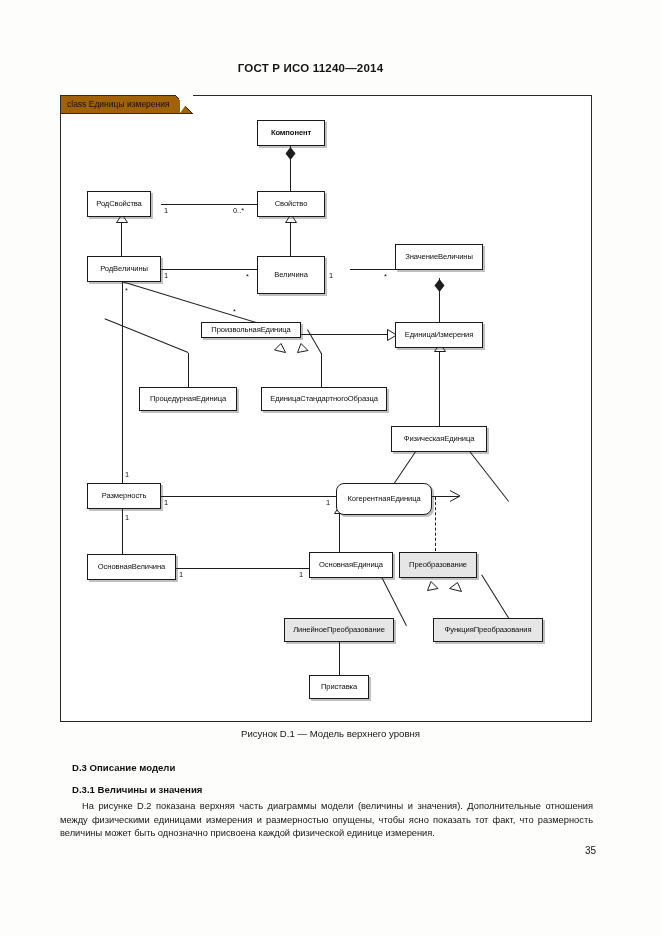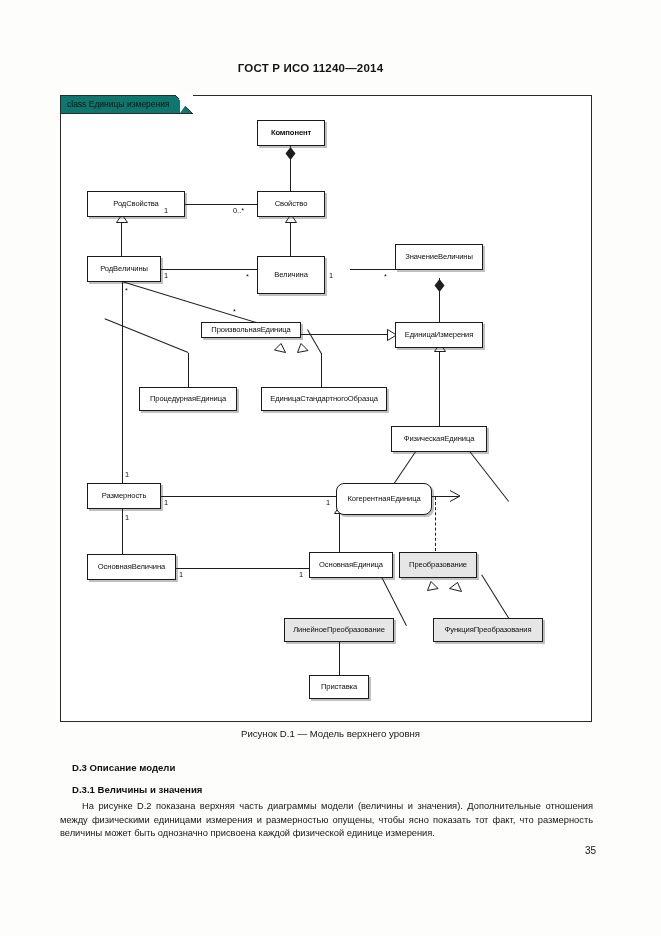--- a/index.html
+++ b/index.html
@@ -14,21 +14,21 @@
   }
   
   .frame{
     position:absolute;left:60px;top:95px;width:530px;height:625px;
     border:1px solid #2a2a2a;background:#fff;
   }
   .frame-tab{
     position:absolute;left:0;top:0;height:17px;padding:0 22px 0 6px;
     border-right:1px solid #2a2a2a;border-bottom:1px solid #2a2a2a;
     font-size:8.5px;color:#111;line-height:17px;white-space:nowrap;
-    background:#0f766e;
+    background:#a16207;
     text-align:center;
   }
   .frame-tab:after{
     content:"";position:absolute;right:-1px;top:-1px;width:0;height:0;
     border-left:13px solid #fff;border-bottom:18px solid transparent;
   }
   .frame-tab:before{
     content:"";position:absolute;right:-1px;top:-1px;width:18px;height:19px;
     background:linear-gradient(to bottom left,#fff 49.4%,#2a2a2a 49.4%,#2a2a2a 51%,transparent 51%);
   }
@@ -211,21 +211,21 @@
 
     <div class="ln lnv" style="left:278px;top:546px;height:33px;"></div>
     <div class="tri-w" style="left:272.5px;top:537px;">
       <svg width="12" height="9">
           <polygon points="6,0.5 11.5,8.5 0.5,8.5" fill="#fff" stroke="#1d1d1d" stroke-width="1"></polygon>
         </svg>
     </div>
 
     <div class="cls" style="left:196px;top:24px;width:68px;height:26px;font-weight:bold;">Компонент</div>
 
-    <div class="cls" style="left:26px;top:95px;width:98px;height:26px;">РодСвойства</div>
+    <div class="cls" style="left:26px;top:95px;width:64px;height:26px;">РодСвойства</div>
 
     <div class="cls" style="left:196px;top:95px;width:68px;height:26px;">Свойство</div>
 
     <div class="cls" style="left:26px;top:160px;width:74px;height:26px;">РодВеличины</div>
 
     <div class="cls" style="left:196px;top:160px;width:68px;height:38px;">Величина</div>
 
     <div class="cls" style="left:334px;top:148px;width:88px;height:26px;">ЗначениеВеличины</div>
 
     <div class="cls" style="left:140px;top:226px;width:100px;height:16px;">ПроизвольнаяЕдиница</div>

